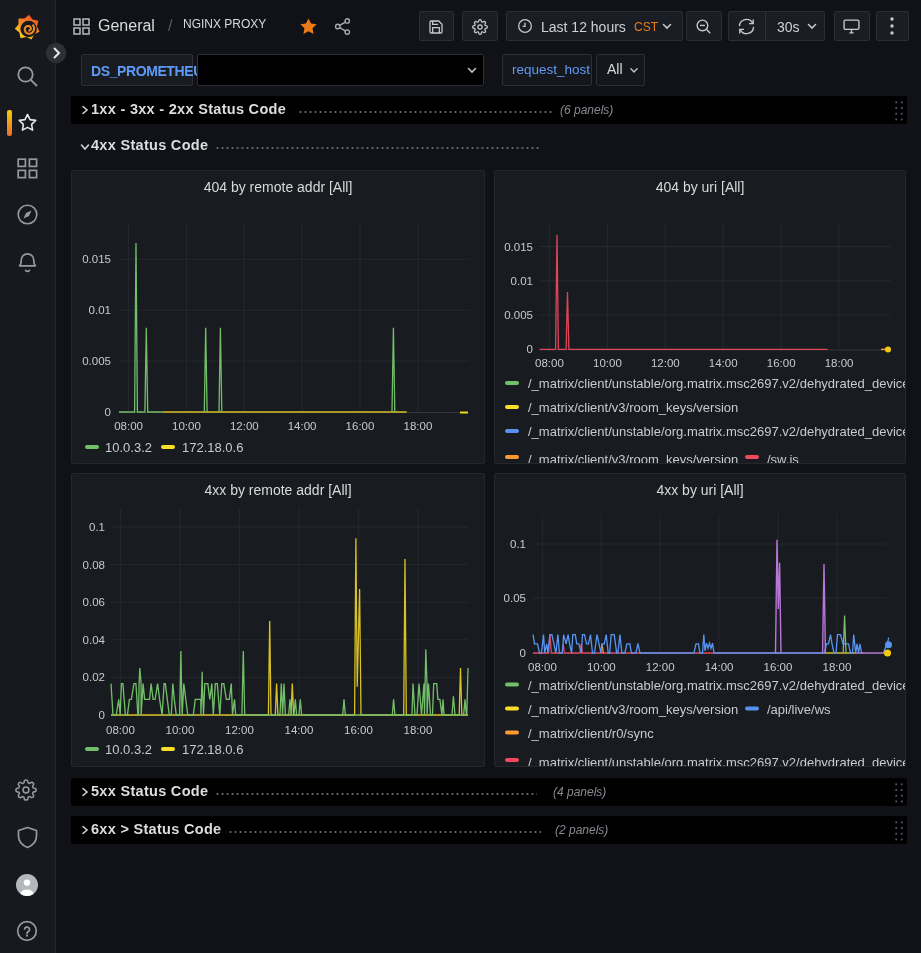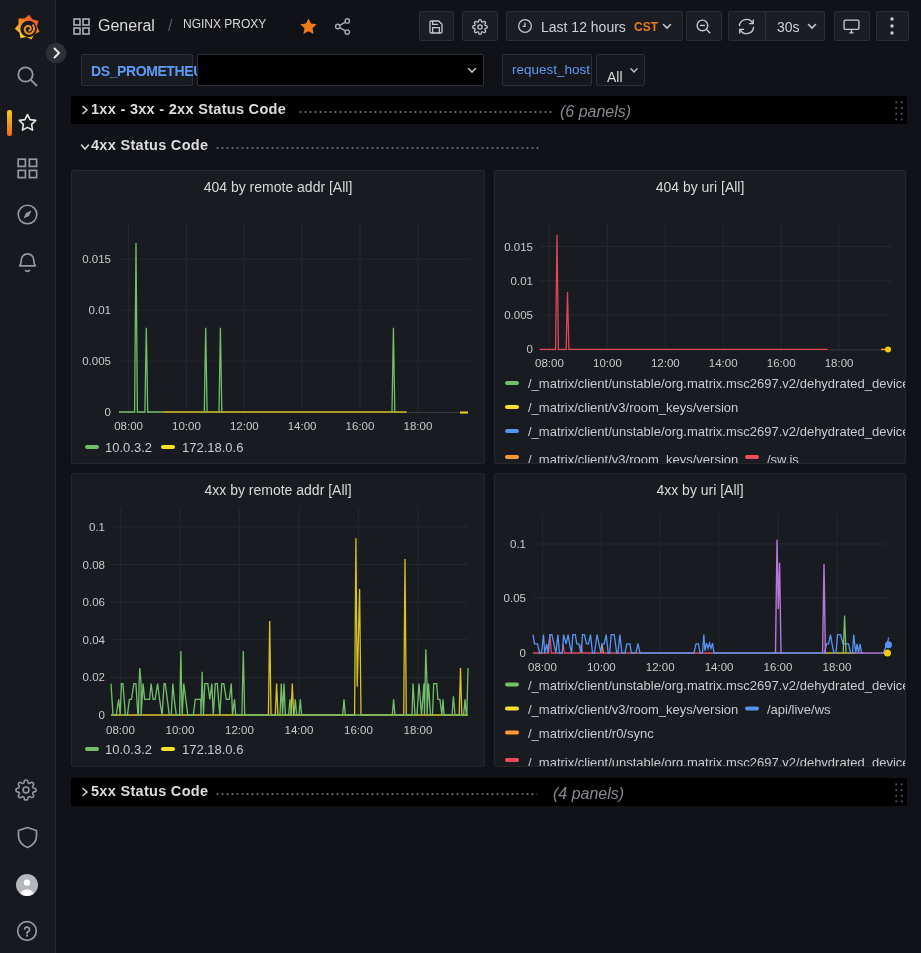--- a/index.html
+++ b/index.html
@@ -9,21 +9,21 @@
   .btn { position:absolute; top:11px; height:30px; background:#1a1d23;
     border:1px solid #2a2e34; border-radius:2px; }
   .ibox { position:absolute; top:54px; height:32px; background:#15171c;
     border:1px solid #2c3036; border-radius:2px; }
   .rowhdr { position:absolute; left:71px; width:836px; height:28px;
     background:#000000; border-radius:2px; }
   .rowtitle { font-size:14.5px; font-weight:700; letter-spacing:0.3px; color:#dcdde0; white-space:pre; }
   .dots { position:absolute; height:2px; top:15px;
     background-image:radial-gradient(circle, #63666d 1px, transparent 1.2px);
     background-size:5px 2px; background-position:0 0; }
-  .npanels { position:absolute; font-size:16px; font-style:italic; color:#868a90; top:7px; }
+  .npanels { position:absolute; font-size:12px; font-style:italic; color:#868a90; top:7px; }
   .grip { position:absolute; width:11px; height:22px; top:3px; left:822px;
     background-image:radial-gradient(circle, #505359 1.05px, transparent 1.3px);
     background-size:5.5px 5.7px; background-position:0.5px 0.5px; }
   .panel { position:absolute; background:#181b1f; border:1px solid #25272c;
     border-radius:2px; overflow:hidden; }
   svg text { font-family:"Liberation Sans", sans-serif; }
   
 </style></head>
 <body>
 <div id="root">
@@ -125,21 +125,21 @@
 <svg class="abs" style="left:472px;top:19px" width="16" height="16" viewBox="0 0 24 24" fill="none" stroke="#c7cace" stroke-width="1.9">
   <circle cx="12" cy="12" r="3.2"></circle>
   <path d="M19.4 15a1.65 1.65 0 0 0 .33 1.82l.06.06a2 2 0 1 1-2.83 2.83l-.06-.06a1.65 1.65 0 0 0-1.82-.33 1.65 1.65 0 0 0-1 1.51V21a2 2 0 1 1-4 0v-.09A1.65 1.65 0 0 0 9 19.4a1.65 1.65 0 0 0-1.82.33l-.06.06a2 2 0 1 1-2.83-2.83l.06-.06a1.65 1.65 0 0 0 .33-1.82 1.65 1.65 0 0 0-1.51-1H3a2 2 0 1 1 0-4h.09A1.65 1.65 0 0 0 4.6 9a1.65 1.65 0 0 0-.33-1.82l-.06-.06a2 2 0 1 1 2.83-2.83l.06.06a1.65 1.65 0 0 0 1.82.33H9a1.65 1.65 0 0 0 1-1.51V3a2 2 0 1 1 4 0v.09a1.65 1.65 0 0 0 1 1.51 1.65 1.65 0 0 0 1.82-.33l.06-.06a2 2 0 1 1 2.83 2.83l-.06.06a1.65 1.65 0 0 0-.33 1.82V9a1.65 1.65 0 0 0 1.51 1H21a2 2 0 1 1 0 4h-.09a1.65 1.65 0 0 0-1.51 1z"></path>
 </svg>
 <div class="btn" style="left:506px;width:177px;"></div>
 <svg class="abs" style="left:517px;top:18px" width="16" height="16" viewBox="0 0 24 24" fill="none" stroke="#c7cace" stroke-width="1.9">
   <circle cx="12" cy="12" r="9.5"></circle>
       <path d="M12 7v5.5H8.5"></path>
 </svg>
 <div class="abs" style="left:541px;top:19px;font-size:14px;color:#ced1d5;">Last 12 hours</div>
-<div class="abs" style="left:634px;top:20px;font-size:12px;font-weight:700;color:#eb7b18;">CST</div>
+<div class="abs" style="left:634px;top:20px;font-size:12px;font-weight:400;color:#eb7b18;">CST</div>
 <svg class="abs" style="left:661px;top:22px" width="12" height="9" viewBox="0 0 12 9" fill="none" stroke="#c3c6ca" stroke-width="1.6" stroke-linecap="round">
   <path d="M2.5 2.5 L6 6 L9.5 2.5"></path>
 </svg>
 <div class="btn" style="left:686px;width:36px;"></div>
 <svg class="abs" style="left:695px;top:18px" width="17" height="17" viewBox="0 0 24 24" fill="none" stroke="#c7cace" stroke-width="1.9">
   <circle cx="10.5" cy="10.5" r="7.5"></circle>
       <line x1="16" y1="16" x2="21.5" y2="21.5"></line>
       <line x1="7" y1="10.5" x2="14" y2="10.5"></line>
 </svg>
 <div class="btn" style="left:728px;width:97px;"></div>
@@ -168,21 +168,21 @@
 
 <div class="ibox" style="left:81px;width:112px;background:#181b20;"></div>
 <div class="abs" style="left:91px;top:63px;font-size:14px;font-weight:700;color:#5e9bf7;letter-spacing:-0.4px;">DS_PROMETHEUS</div>
 <div class="ibox" style="left:197px;width:287px;background:#000;"></div>
 <svg class="abs" style="left:466px;top:66px" width="12" height="9" viewBox="0 0 12 9" fill="none" stroke="#bfc2c6" stroke-width="1.6" stroke-linecap="round">
   <path d="M2.5 2.5 L6 6 L9.5 2.5"></path>
 </svg>
 <div class="ibox" style="left:502px;width:90px;"></div>
 <div class="abs" style="left:512px;top:62px;font-size:13.5px;font-weight:500;color:#5e9bf7;">request_host</div>
 <div class="ibox" style="left:596px;width:49px;"></div>
-<div class="abs" style="left:607px;top:61px;font-size:14px;color:#d8d9da;margin-top:8px;">All</div>
+<div class="abs" style="left:607px;top:61px;font-size:14px;color:#d8d9da;">All</div>
 <svg class="abs" style="left:628px;top:67px" width="12" height="8" viewBox="0 0 12 9" fill="none" stroke="#bfc2c6" stroke-width="1.6" stroke-linecap="round">
   <path d="M2.5 2 L6 5.5 L9.5 2"></path>
 </svg>
 
 <div class="rowhdr" style="top:96px;">
   <svg class="abs" style="left:8px;top:8px" width="12" height="12" viewBox="0 0 12 12" fill="none" stroke="#d0d2d5" stroke-width="1.6" stroke-linecap="round">
         <path d="M4 2.5 L8 6 L4 9.5"></path>
       </svg>
   <div class="abs rowtitle" style="left:20px;top:5px;">1xx - 3xx - 2xx Status Code</div>
   <div class="dots" style="left:227px;width:255px;"></div>
@@ -196,20 +196,29 @@
   <div class="abs rowtitle" style="left:20px;top:5px;">4xx Status Code</div>
   <div class="dots" style="left:144px;width:325px;"></div>
 </div>
 <div class="rowhdr" style="top:778px;">
   <svg class="abs" style="left:8px;top:8px" width="12" height="12" viewBox="0 0 12 12" fill="none" stroke="#d0d2d5" stroke-width="1.6" stroke-linecap="round">
         <path d="M4 2.5 L8 6 L4 9.5"></path>
       </svg>
   <div class="abs rowtitle" style="left:20px;top:5px;">5xx Status Code</div>
   <div class="dots" style="left:144px;width:322px;"></div>
   <div class="npanels" style="left:482px;">(4 panels)</div>
+  <div class="grip"></div>
+</div>
+<div class="rowhdr" style="top:816px;">
+  <svg class="abs" style="left:8px;top:8px" width="12" height="12" viewBox="0 0 12 12" fill="none" stroke="#d0d2d5" stroke-width="1.6" stroke-linecap="round">
+        <path d="M4 2.5 L8 6 L4 9.5"></path>
+      </svg>
+  <div class="abs rowtitle" style="left:20px;top:5px;">6xx &gt; Status Code</div>
+  <div class="dots" style="left:157px;width:313px;"></div>
+  <div class="npanels" style="left:484px;">(2 panels)</div>
   <div class="grip"></div>
 </div>
 
 <div class="panel" style="left:71px;top:170px;width:414px;height:294px;"></div>
 <div class="panel" style="left:494px;top:170px;width:412px;height:294px;"></div>
 <div class="panel" style="left:71px;top:473px;width:414px;height:294px;"></div>
 <div class="panel" style="left:494px;top:473px;width:412px;height:294px;"></div>
 
 <svg class="abs" style="left:0;top:0;" width="921" height="953" viewBox="0 0 921 953">
   <defs>

